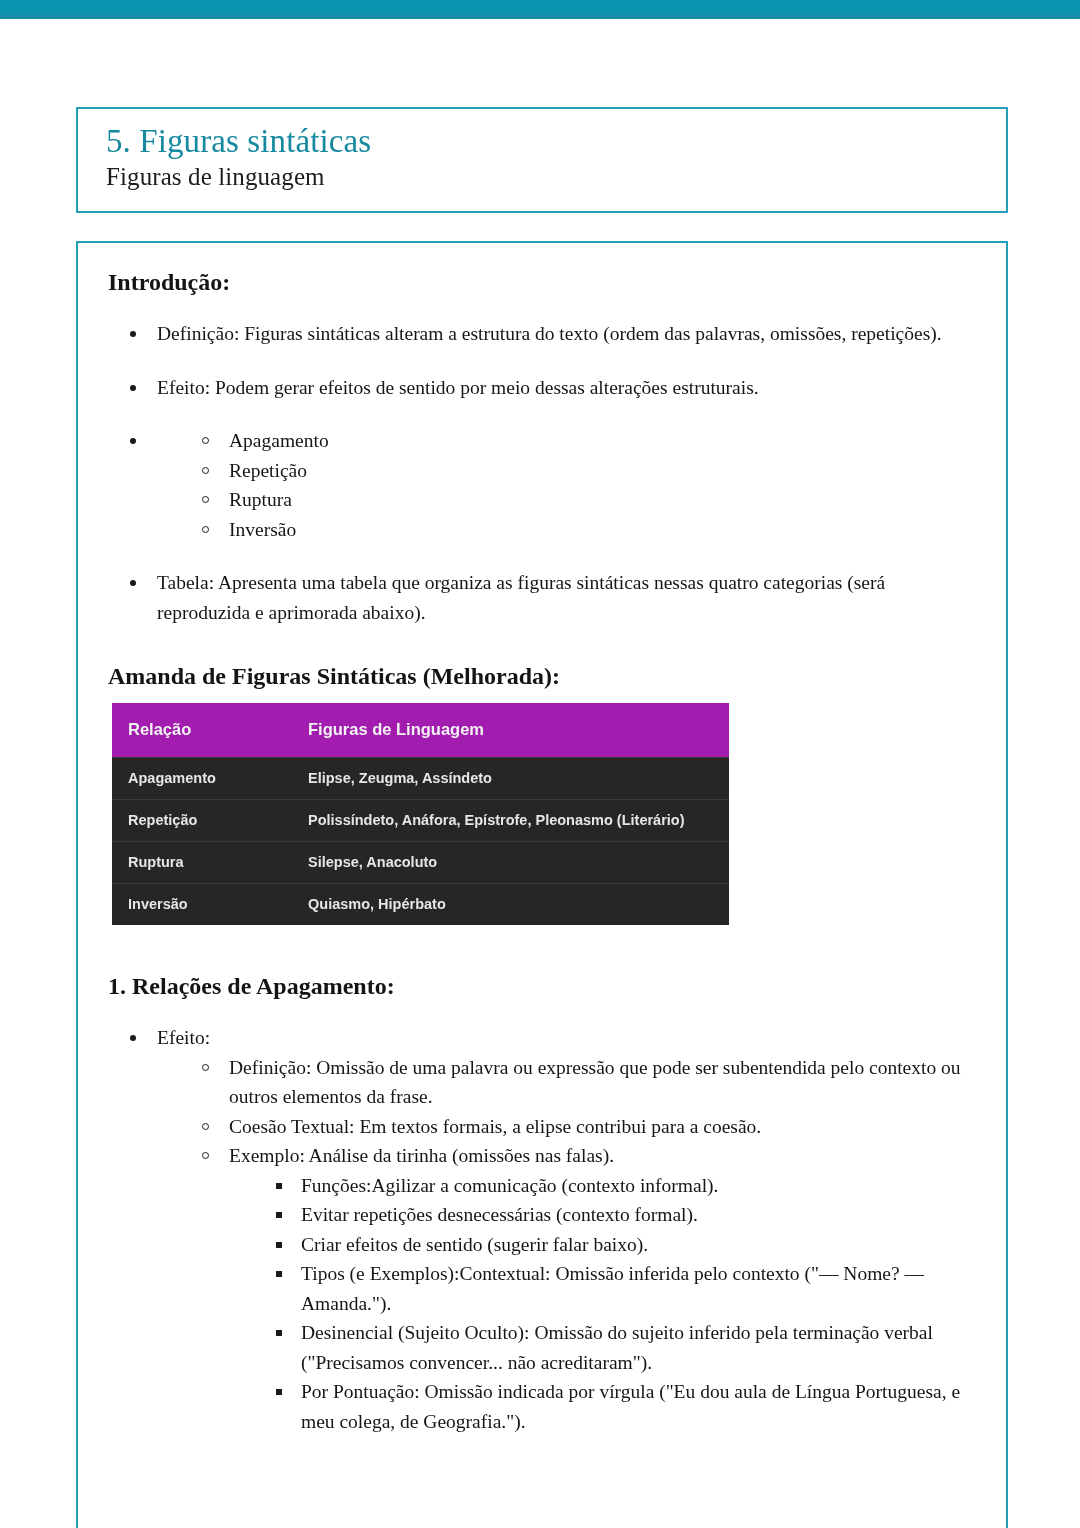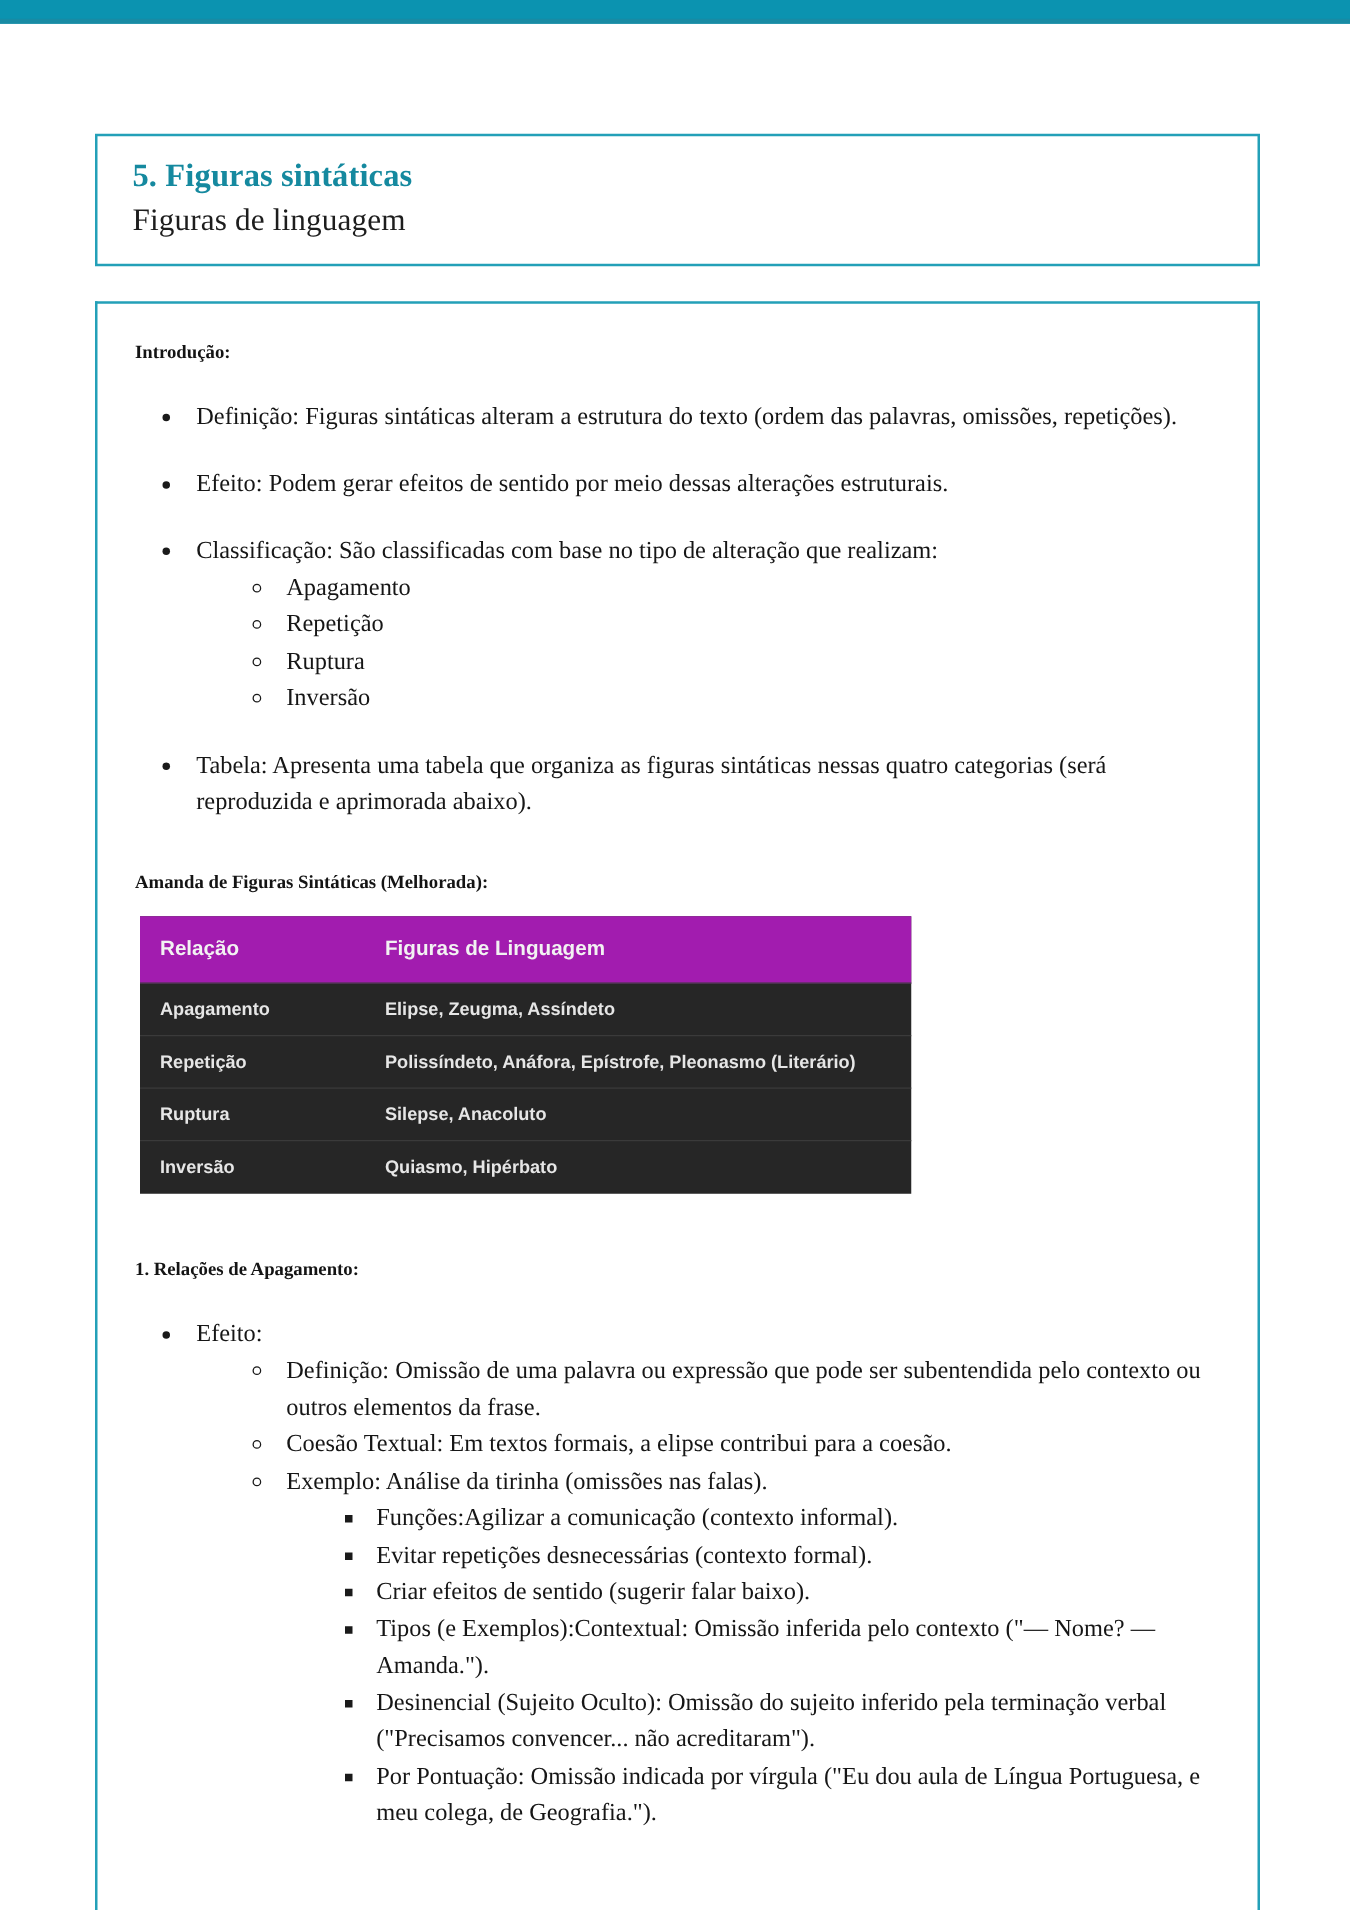--- a/index.html
+++ b/index.html
@@ -40,23 +40,23 @@
     position: absolute;
     left: 76px;
     top: 107px;
     width: 932px;
     height: 106px;
     border: 2px solid #23a0b8;
     background: #ffffff;
     padding: 12px 0 0 28px;
   }
   .doc-title {
-    font-size: 26px;
+    font-size: 33px;
     line-height: 40px;
-    font-weight: 700;
+    font-weight: 400;
     color: #15899f;
     margin: 0;
     letter-spacing: .1px;
   }
   .doc-subtitle {
     font-size: 25px;
     line-height: 31px;
     color: #1d1d1d;
     margin: 0;
     letter-spacing: .1px;
@@ -71,21 +71,21 @@
     height: 1320px;              
     border: 2px solid #23a0b8;
     border-bottom: none;
     background: #ffffff;
     padding: 26px 30px 0 30px;
     overflow: hidden;
   }
 
   
   .sec-head {
-    font-size: 15px;
+    font-size: 24px;
     line-height: 26px;
     font-weight: bold;
     color: #141414;
     margin: 0 0 6px 0;
   }
   .sec-head.sp-before { margin-top: 36px; }
   .sec-head.sp-before2 { margin-top: 48px; }
 
   
   ul {
@@ -205,21 +205,20 @@
     <li>
       <span class="bullet-disc"></span>
       <span>Definição: Figuras sintáticas alteram a estrutura do texto (ordem das palavras, omissões, repetições).</span>
     </li>
     <li>
       <span class="bullet-disc"></span>
       <span>Efeito: Podem gerar efeitos de sentido por meio dessas alterações estruturais.</span>
     </li>
     <li>
       <span class="bullet-disc"></span>
-      <span>Classificação: São classificadas com base no tipo de alteração que realizam:</span>
       <ul class="lv2">
         <li>
           <span class="bullet-circle"></span>
           <span>Apagamento</span>
         </li>
         <li>
           <span class="bullet-circle"></span>
           <span>Repetição</span>
         </li>
         <li>

